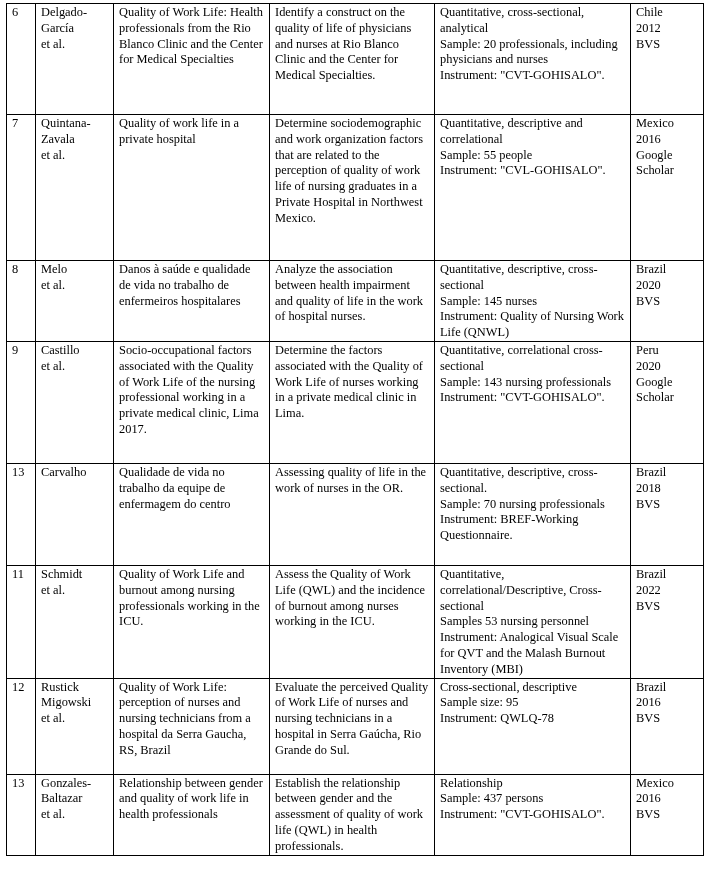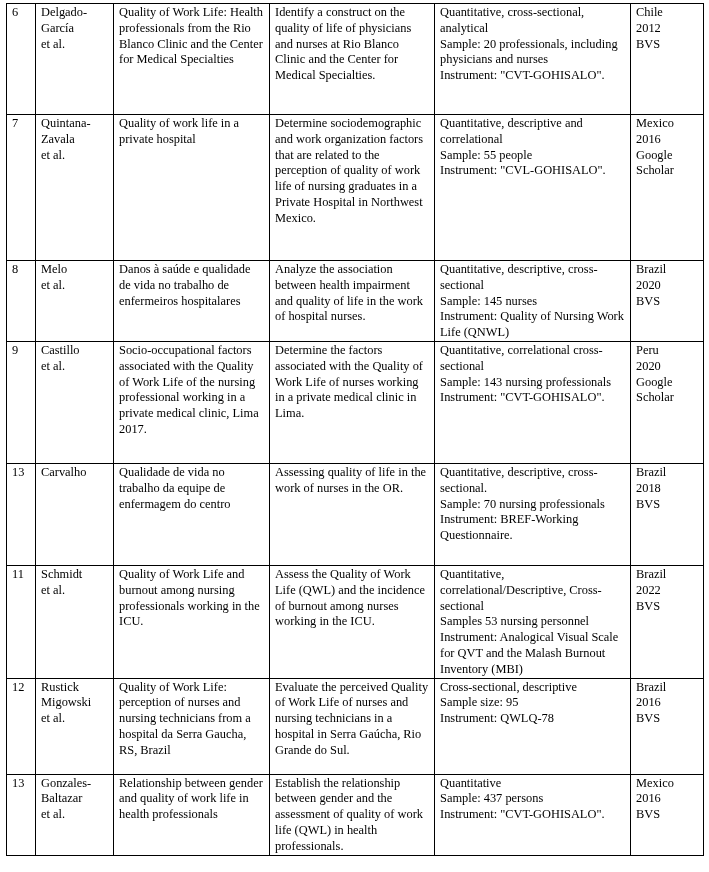--- a/index.html
+++ b/index.html
@@ -203,21 +203,21 @@
     <tr style="height:80px">
       <td class="num">13</td>
       <td>
         <span class="line">Gonzales-</span>
         <span class="line">Baltazar</span>
         <span class="line">et al.</span>
       </td>
       <td> Relationship between gender and quality of work life in health professionals</td>
       <td>Establish the relationship between gender and the assessment of quality of work life (QWL) in health professionals.</td>
       <td>
-        <span class="line">Quantitative</span>
+        <span class="line">Relationship</span>
         <span class="line">Sample: 437 persons</span>
         <span class="line">Instrument: "CVT-GOHISALO".</span>
       </td>
       <td>
         <span class="line">Mexico</span>
         <span class="line">2016</span>
         <span class="line">BVS</span>
       </td>
     </tr>
   </tbody>

